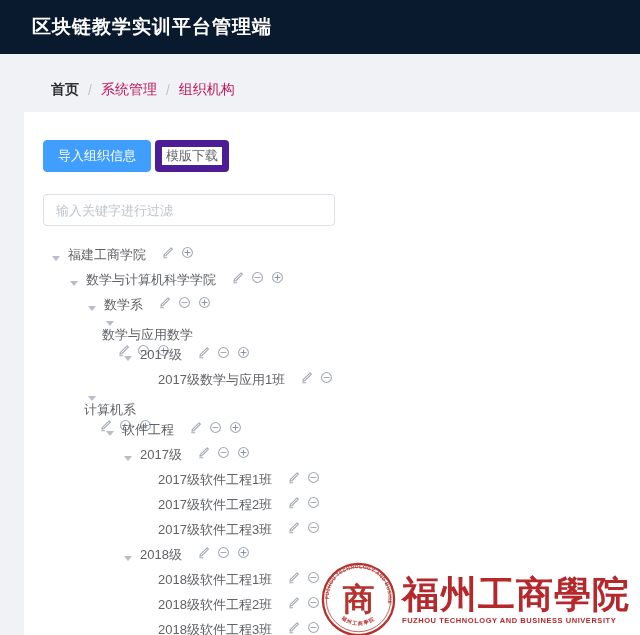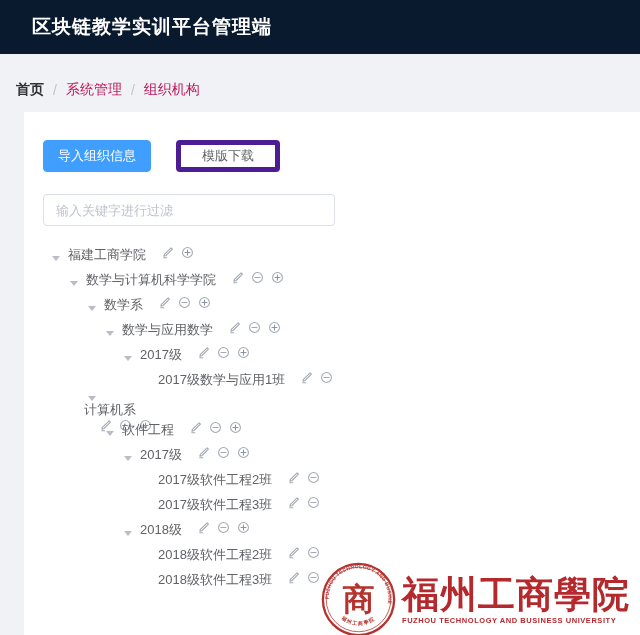--- a/index.html
+++ b/index.html
@@ -11,42 +11,43 @@
     overflow:hidden;
   }
   
   .app-header {
     height:54px; background:#0a1a2e;
     display:flex; align-items:center; padding-left:32px;
   }
   .app-title { color:#ffffff; font-size:19px; font-weight:bold; letter-spacing:1px; }
   
   .breadcrumb {
-    height:72px; display:flex; align-items:center; padding-left:16px;
+    height:72px; display:flex; align-items:center; padding-left:31px;
     font-size:14px;
+    margin-left:20px;
   }
   .bc-item { cursor:pointer; }
   .bc-first { color:#303133; font-weight:bold; }
   .bc-rest  { color:#be185d; }
   .bc-sep   { color:#c0c4cc; margin:0 9px; }
   
   .card {
     position:absolute; left:24px; top:112px; right:0; bottom:0;
     background:#ffffff; padding:28px 0 0 19px;
   }
-  .toolbar { display:flex; gap:25px; }
+  .toolbar { display:flex; gap:4px; }
   .btn {
     height:32px; border-radius:4px; font-size:13px; cursor:pointer;
     font-family:inherit; display:inline-flex; align-items:center; justify-content:center;
   }
   .btn-primary {
     background:#409eff; border:1px solid #409eff; color:#ffffff; padding:0 14px;
   }
   .btn-plain {
-    background:#ffffff; border:5px solid #4c1d95; color:#606266; padding:0 21px;
+    background:#ffffff; border:7px solid #4c1d95; color:#606266; padding:0 4px;
   }
   .filter-input {
     margin-top:22px; width:292px; height:32px;
     border:1px solid #dcdfe6; border-radius:4px;
     padding:8px 12px; font-size:13px; color:#14532d;
     font-family:inherit; outline:none; display:block;
   }
   .filter-input::placeholder { color:#bfc4cc; }
   
   .tree { margin-top:20px; }
@@ -169,23 +170,113 @@
             </svg>
           </span>
           <span class="act plus">
             <svg viewBox="0 0 14 14">
               <circle cx="7" cy="7" r="5.3"></circle>
               <path class="inner" d="M4.3 7h5.4M7 4.3v5.4"></path>
             </svg>
           </span>
         </span>
       </div>
+      <div class="tree-row" style="padding-left: 59px; flex-direction: column;">
+        <span class="caret expanded"></span>
+        <span class="tree-label">数学与应用数学</span>
+        <span class="actions">
+          <span class="act edit">
+            <svg viewBox="0 0 14 14">
+              <path d="M10.9 1.9l1.4 1.4-7.2 7.2-2 .5.5-2z"></path>
+              <path d="M2.9 12.7h3.3"></path>
+            </svg>
+          </span>
+          <span class="act minus">
+            <svg viewBox="0 0 14 14">
+              <circle cx="7" cy="7" r="5.3"></circle>
+              <path d="M4.3 7h5.4"></path>
+            </svg>
+          </span>
+          <span class="act plus">
+            <svg viewBox="0 0 14 14">
+              <circle cx="7" cy="7" r="5.3"></circle>
+              <path class="inner" d="M4.3 7h5.4M7 4.3v5.4"></path>
+            </svg>
+          </span>
+        </span>
+      </div>
+      <div class="tree-row" style="padding-left: 77px;">
+        <span class="caret expanded"></span>
+        <span class="tree-label">2017级</span>
+        <span class="actions">
+          <span class="act edit">
+            <svg viewBox="0 0 14 14">
+              <path d="M10.9 1.9l1.4 1.4-7.2 7.2-2 .5.5-2z"></path>
+              <path d="M2.9 12.7h3.3"></path>
+            </svg>
+          </span>
+          <span class="act minus">
+            <svg viewBox="0 0 14 14">
+              <circle cx="7" cy="7" r="5.3"></circle>
+              <path d="M4.3 7h5.4"></path>
+            </svg>
+          </span>
+          <span class="act plus">
+            <svg viewBox="0 0 14 14">
+              <circle cx="7" cy="7" r="5.3"></circle>
+              <path class="inner" d="M4.3 7h5.4M7 4.3v5.4"></path>
+            </svg>
+          </span>
+        </span>
+      </div>
+      <div class="tree-row" style="padding-left: 95px;">
+        <span class="caret"></span>
+        <span class="tree-label">2017级数学与应用1班</span>
+        <span class="actions">
+          <span class="act edit">
+            <svg viewBox="0 0 14 14">
+              <path d="M10.9 1.9l1.4 1.4-7.2 7.2-2 .5.5-2z"></path>
+              <path d="M2.9 12.7h3.3"></path>
+            </svg>
+          </span>
+          <span class="act minus">
+            <svg viewBox="0 0 14 14">
+              <circle cx="7" cy="7" r="5.3"></circle>
+              <path d="M4.3 7h5.4"></path>
+            </svg>
+          </span>
+        </span>
+      </div>
+      <div class="tree-row" style="padding-left: 41px; flex-direction: column;">
+        <span class="caret expanded"></span>
+        <span class="tree-label">计算机系</span>
+        <span class="actions">
+          <span class="act edit">
+            <svg viewBox="0 0 14 14">
+              <path d="M10.9 1.9l1.4 1.4-7.2 7.2-2 .5.5-2z"></path>
+              <path d="M2.9 12.7h3.3"></path>
+            </svg>
+          </span>
+          <span class="act minus">
+            <svg viewBox="0 0 14 14">
+              <circle cx="7" cy="7" r="5.3"></circle>
+              <path d="M4.3 7h5.4"></path>
+            </svg>
+          </span>
+          <span class="act plus">
+            <svg viewBox="0 0 14 14">
+              <circle cx="7" cy="7" r="5.3"></circle>
+              <path class="inner" d="M4.3 7h5.4M7 4.3v5.4"></path>
+            </svg>
+          </span>
+        </span>
+      </div>
       <div class="tree-row" style="padding-left: 59px;">
         <span class="caret expanded"></span>
-        <span class="tree-label">数学与应用数学</span>
+        <span class="tree-label">软件工程</span>
         <span class="actions">
           <span class="act edit">
             <svg viewBox="0 0 14 14">
               <path d="M10.9 1.9l1.4 1.4-7.2 7.2-2 .5.5-2z"></path>
               <path d="M2.9 12.7h3.3"></path>
             </svg>
           </span>
           <span class="act minus">
             <svg viewBox="0 0 14 14">
               <circle cx="7" cy="7" r="5.3"></circle>
@@ -219,164 +310,110 @@
           <span class="act plus">
             <svg viewBox="0 0 14 14">
               <circle cx="7" cy="7" r="5.3"></circle>
               <path class="inner" d="M4.3 7h5.4M7 4.3v5.4"></path>
             </svg>
           </span>
         </span>
       </div>
       <div class="tree-row" style="padding-left: 95px;">
         <span class="caret"></span>
-        <span class="tree-label">2017级数学与应用1班</span>
-        <span class="actions">
-          <span class="act edit">
-            <svg viewBox="0 0 14 14">
-              <path d="M10.9 1.9l1.4 1.4-7.2 7.2-2 .5.5-2z"></path>
-              <path d="M2.9 12.7h3.3"></path>
-            </svg>
-          </span>
-          <span class="act minus">
-            <svg viewBox="0 0 14 14">
-              <circle cx="7" cy="7" r="5.3"></circle>
-              <path d="M4.3 7h5.4"></path>
-            </svg>
-          </span>
-        </span>
-      </div>
-      <div class="tree-row" style="padding-left: 41px; flex-direction: column;">
-        <span class="caret expanded"></span>
-        <span class="tree-label">计算机系</span>
-        <span class="actions">
-          <span class="act edit">
-            <svg viewBox="0 0 14 14">
-              <path d="M10.9 1.9l1.4 1.4-7.2 7.2-2 .5.5-2z"></path>
-              <path d="M2.9 12.7h3.3"></path>
-            </svg>
-          </span>
-          <span class="act minus">
-            <svg viewBox="0 0 14 14">
-              <circle cx="7" cy="7" r="5.3"></circle>
-              <path d="M4.3 7h5.4"></path>
-            </svg>
-          </span>
-          <span class="act plus">
-            <svg viewBox="0 0 14 14">
-              <circle cx="7" cy="7" r="5.3"></circle>
-              <path class="inner" d="M4.3 7h5.4M7 4.3v5.4"></path>
-            </svg>
-          </span>
-        </span>
-      </div>
-      <div class="tree-row" style="padding-left: 59px;">
-        <span class="caret expanded"></span>
-        <span class="tree-label">软件工程</span>
-        <span class="actions">
-          <span class="act edit">
-            <svg viewBox="0 0 14 14">
-              <path d="M10.9 1.9l1.4 1.4-7.2 7.2-2 .5.5-2z"></path>
-              <path d="M2.9 12.7h3.3"></path>
-            </svg>
-          </span>
-          <span class="act minus">
-            <svg viewBox="0 0 14 14">
-              <circle cx="7" cy="7" r="5.3"></circle>
-              <path d="M4.3 7h5.4"></path>
-            </svg>
-          </span>
-          <span class="act plus">
-            <svg viewBox="0 0 14 14">
-              <circle cx="7" cy="7" r="5.3"></circle>
-              <path class="inner" d="M4.3 7h5.4M7 4.3v5.4"></path>
+        <span class="tree-label">2017级软件工程1班</span>
+        <span class="actions">
+          <span class="act edit">
+            <svg viewBox="0 0 14 14">
+              <path d="M10.9 1.9l1.4 1.4-7.2 7.2-2 .5.5-2z"></path>
+              <path d="M2.9 12.7h3.3"></path>
+            </svg>
+          </span>
+          <span class="act minus">
+            <svg viewBox="0 0 14 14">
+              <circle cx="7" cy="7" r="5.3"></circle>
+              <path d="M4.3 7h5.4"></path>
+            </svg>
+          </span>
+        </span>
+      </div>
+      <div class="tree-row" style="padding-left: 95px;">
+        <span class="caret"></span>
+        <span class="tree-label">2017级软件工程2班</span>
+        <span class="actions">
+          <span class="act edit">
+            <svg viewBox="0 0 14 14">
+              <path d="M10.9 1.9l1.4 1.4-7.2 7.2-2 .5.5-2z"></path>
+              <path d="M2.9 12.7h3.3"></path>
+            </svg>
+          </span>
+          <span class="act minus">
+            <svg viewBox="0 0 14 14">
+              <circle cx="7" cy="7" r="5.3"></circle>
+              <path d="M4.3 7h5.4"></path>
+            </svg>
+          </span>
+        </span>
+      </div>
+      <div class="tree-row" style="padding-left: 95px;">
+        <span class="caret"></span>
+        <span class="tree-label">2017级软件工程3班</span>
+        <span class="actions">
+          <span class="act edit">
+            <svg viewBox="0 0 14 14">
+              <path d="M10.9 1.9l1.4 1.4-7.2 7.2-2 .5.5-2z"></path>
+              <path d="M2.9 12.7h3.3"></path>
+            </svg>
+          </span>
+          <span class="act minus">
+            <svg viewBox="0 0 14 14">
+              <circle cx="7" cy="7" r="5.3"></circle>
+              <path d="M4.3 7h5.4"></path>
             </svg>
           </span>
         </span>
       </div>
       <div class="tree-row" style="padding-left: 77px;">
         <span class="caret expanded"></span>
-        <span class="tree-label">2017级</span>
-        <span class="actions">
-          <span class="act edit">
-            <svg viewBox="0 0 14 14">
-              <path d="M10.9 1.9l1.4 1.4-7.2 7.2-2 .5.5-2z"></path>
-              <path d="M2.9 12.7h3.3"></path>
-            </svg>
-          </span>
-          <span class="act minus">
-            <svg viewBox="0 0 14 14">
-              <circle cx="7" cy="7" r="5.3"></circle>
-              <path d="M4.3 7h5.4"></path>
-            </svg>
-          </span>
-          <span class="act plus">
-            <svg viewBox="0 0 14 14">
-              <circle cx="7" cy="7" r="5.3"></circle>
-              <path class="inner" d="M4.3 7h5.4M7 4.3v5.4"></path>
-            </svg>
-          </span>
-        </span>
-      </div>
-      <div class="tree-row" style="padding-left: 95px;">
-        <span class="caret"></span>
-        <span class="tree-label">2017级软件工程2班</span>
-        <span class="actions">
-          <span class="act edit">
-            <svg viewBox="0 0 14 14">
-              <path d="M10.9 1.9l1.4 1.4-7.2 7.2-2 .5.5-2z"></path>
-              <path d="M2.9 12.7h3.3"></path>
-            </svg>
-          </span>
-          <span class="act minus">
-            <svg viewBox="0 0 14 14">
-              <circle cx="7" cy="7" r="5.3"></circle>
-              <path d="M4.3 7h5.4"></path>
-            </svg>
-          </span>
-        </span>
-      </div>
-      <div class="tree-row" style="padding-left: 95px;">
-        <span class="caret"></span>
-        <span class="tree-label">2017级软件工程3班</span>
-        <span class="actions">
-          <span class="act edit">
-            <svg viewBox="0 0 14 14">
-              <path d="M10.9 1.9l1.4 1.4-7.2 7.2-2 .5.5-2z"></path>
-              <path d="M2.9 12.7h3.3"></path>
-            </svg>
-          </span>
-          <span class="act minus">
-            <svg viewBox="0 0 14 14">
-              <circle cx="7" cy="7" r="5.3"></circle>
-              <path d="M4.3 7h5.4"></path>
-            </svg>
-          </span>
-        </span>
-      </div>
-      <div class="tree-row" style="padding-left: 77px;">
-        <span class="caret expanded"></span>
         <span class="tree-label">2018级</span>
         <span class="actions">
           <span class="act edit">
             <svg viewBox="0 0 14 14">
               <path d="M10.9 1.9l1.4 1.4-7.2 7.2-2 .5.5-2z"></path>
               <path d="M2.9 12.7h3.3"></path>
             </svg>
           </span>
           <span class="act minus">
             <svg viewBox="0 0 14 14">
               <circle cx="7" cy="7" r="5.3"></circle>
               <path d="M4.3 7h5.4"></path>
             </svg>
           </span>
           <span class="act plus">
             <svg viewBox="0 0 14 14">
               <circle cx="7" cy="7" r="5.3"></circle>
               <path class="inner" d="M4.3 7h5.4M7 4.3v5.4"></path>
+            </svg>
+          </span>
+        </span>
+      </div>
+      <div class="tree-row" style="padding-left: 95px;">
+        <span class="caret"></span>
+        <span class="tree-label">2018级软件工程1班</span>
+        <span class="actions">
+          <span class="act edit">
+            <svg viewBox="0 0 14 14">
+              <path d="M10.9 1.9l1.4 1.4-7.2 7.2-2 .5.5-2z"></path>
+              <path d="M2.9 12.7h3.3"></path>
+            </svg>
+          </span>
+          <span class="act minus">
+            <svg viewBox="0 0 14 14">
+              <circle cx="7" cy="7" r="5.3"></circle>
+              <path d="M4.3 7h5.4"></path>
             </svg>
           </span>
         </span>
       </div>
       <div class="tree-row" style="padding-left: 95px;">
         <span class="caret"></span>
         <span class="tree-label">2018级软件工程2班</span>
         <span class="actions">
           <span class="act edit">
             <svg viewBox="0 0 14 14">

